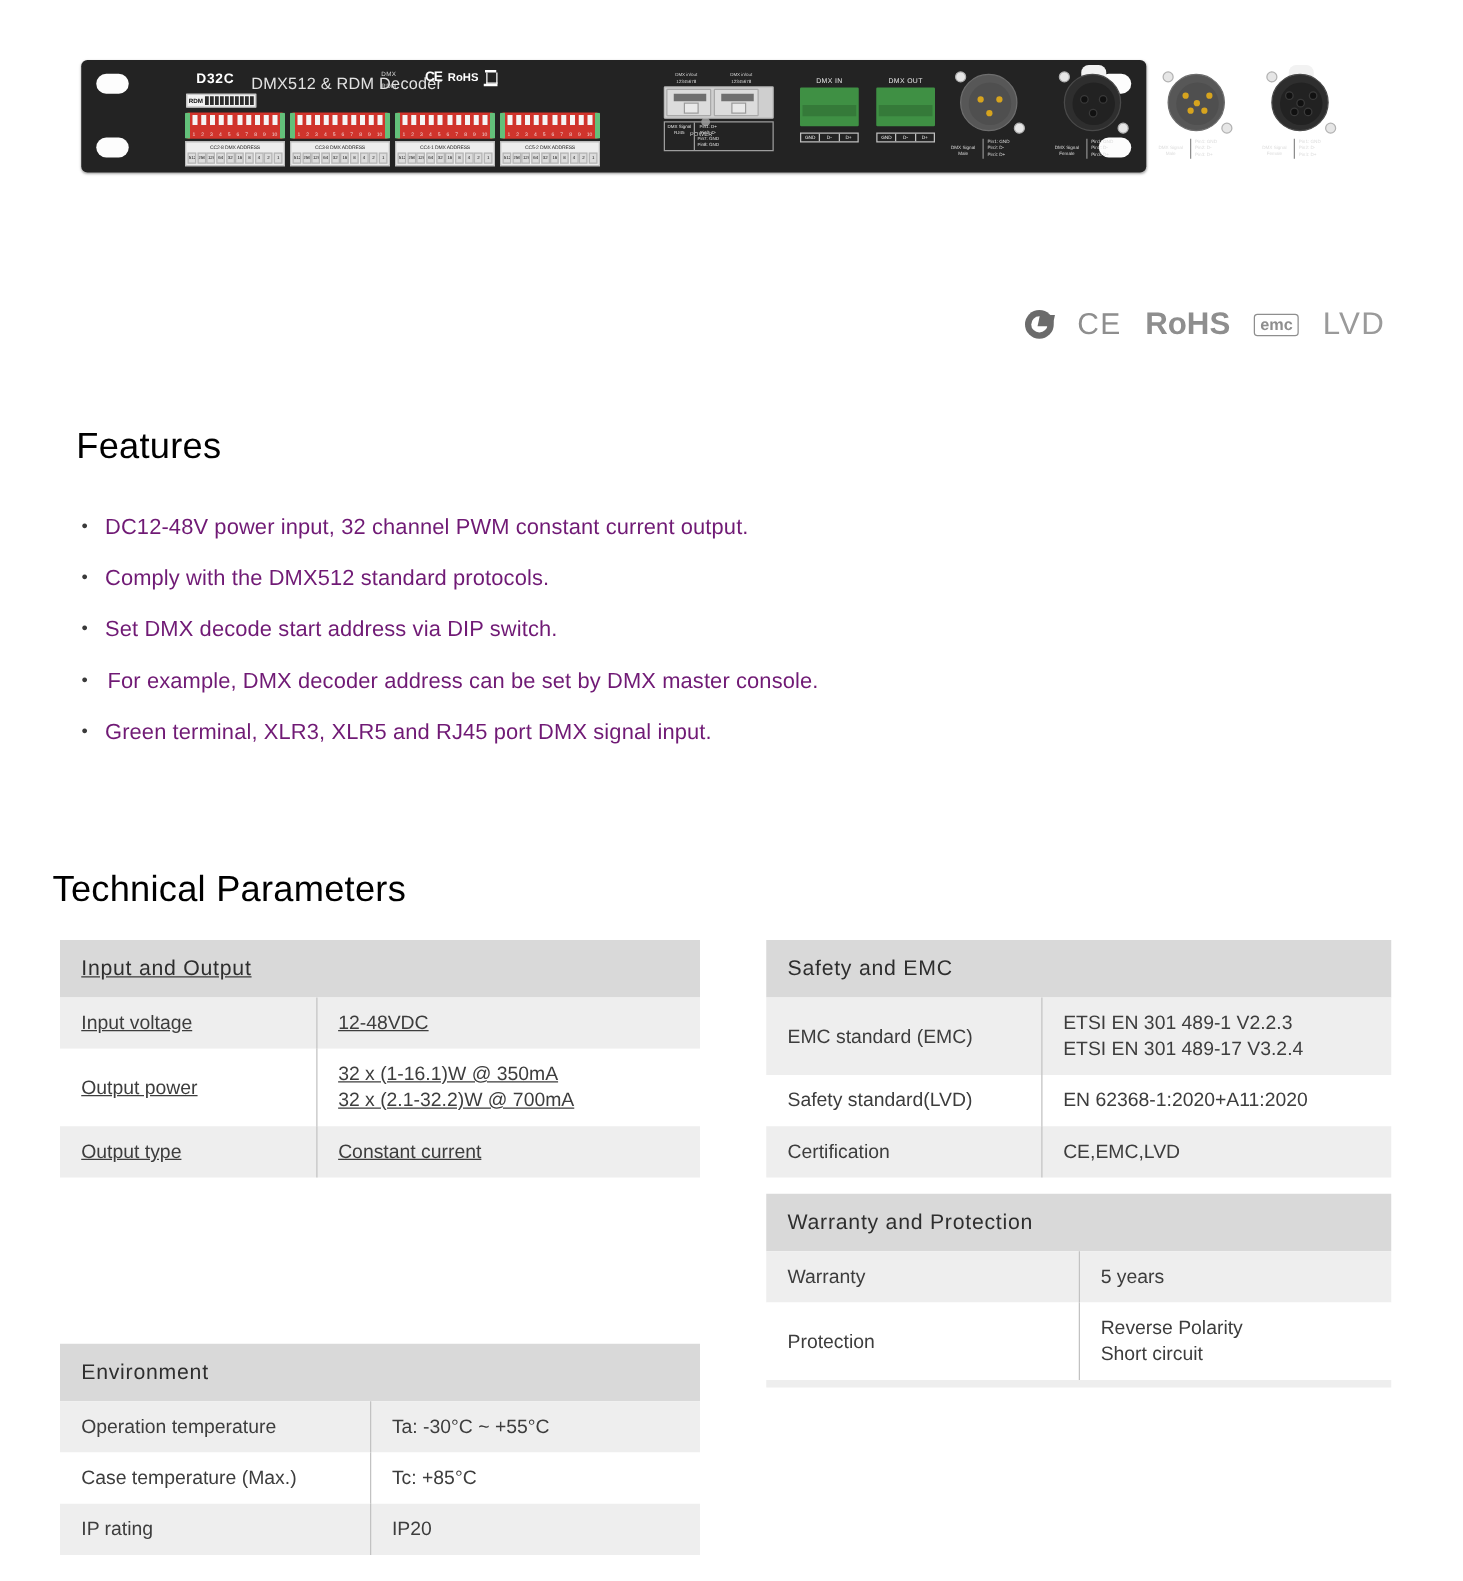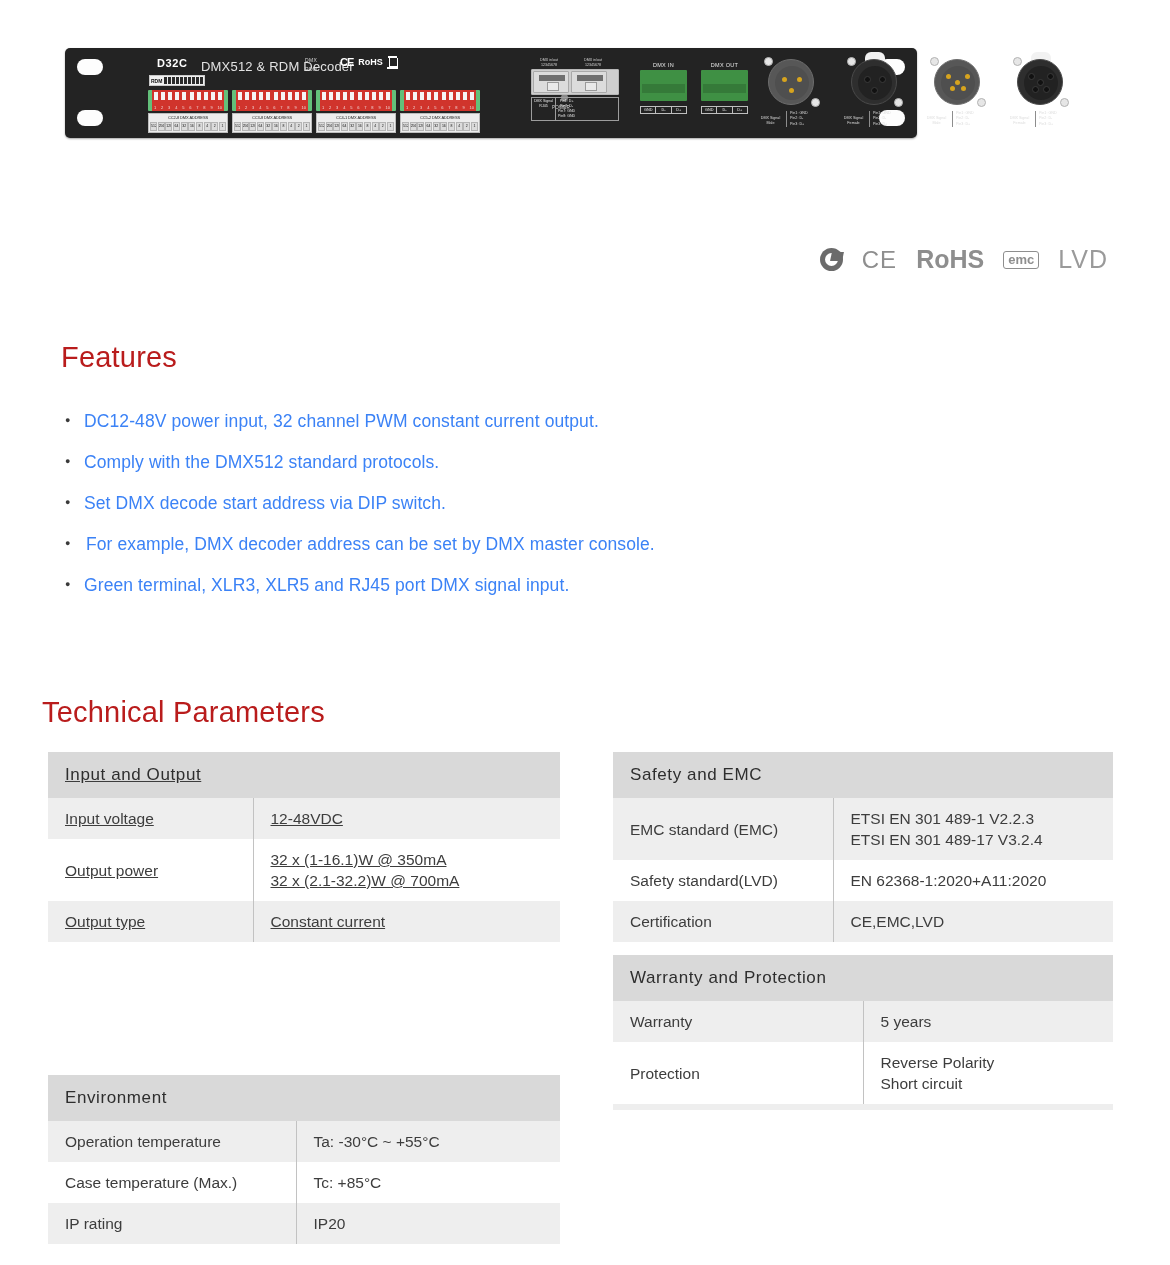--- a/index.html
+++ b/index.html
@@ -424,21 +424,21 @@
   .cert-lvd {
     font-size: 25px;
     font-weight: 300;
     color: #9a9a9a;
     letter-spacing: 1px;
   }
 
   
   .section-heading {
     position: absolute;
-    color: #b91c1c;
+    color: #000000;
     font-size: 29px;
     font-weight: normal;
     letter-spacing: .2px;
     font-family: "Liberation Sans", sans-serif;
   }
   #features-heading { left: 61px; top: 317px; }
   #techparams-heading { left: 42px; top: 672px; }
 
   
   #features-list {
@@ -449,21 +449,21 @@
     list-style: none;
     margin: 0;
     padding: 0;
   }
   #features-list li {
     position: relative;
     padding-left: 21px;
     margin-bottom: 17px;
     font-size: 17.5px;
     line-height: 24px;
-    color: #3b82f6;
+    color: #701a75;
     letter-spacing: .1px;
   }
   #features-list li::before {
     content: "\25CF";
     position: absolute;
     left: 2px;
     top: -1px;
     font-size: 9px;
     color: #3a3a3a;
   }

